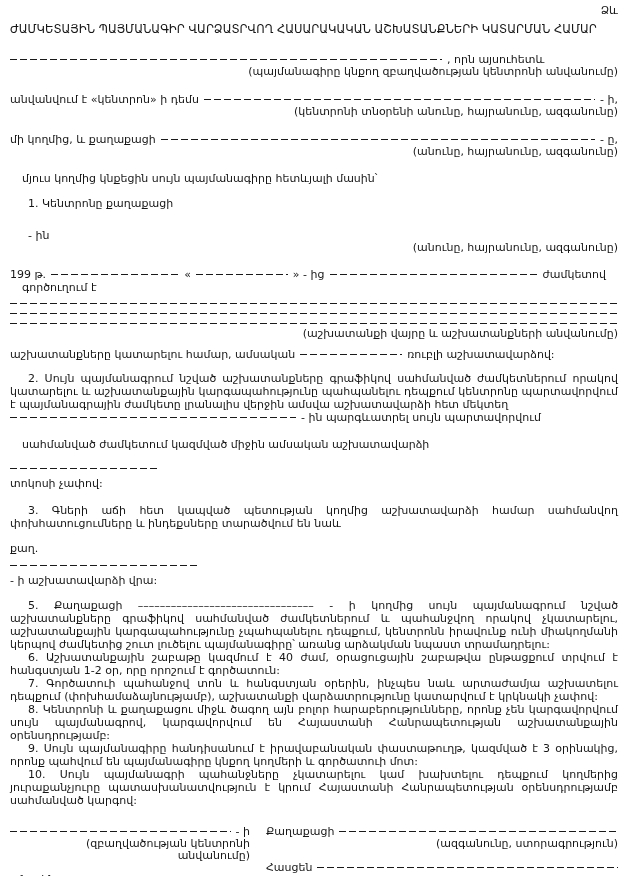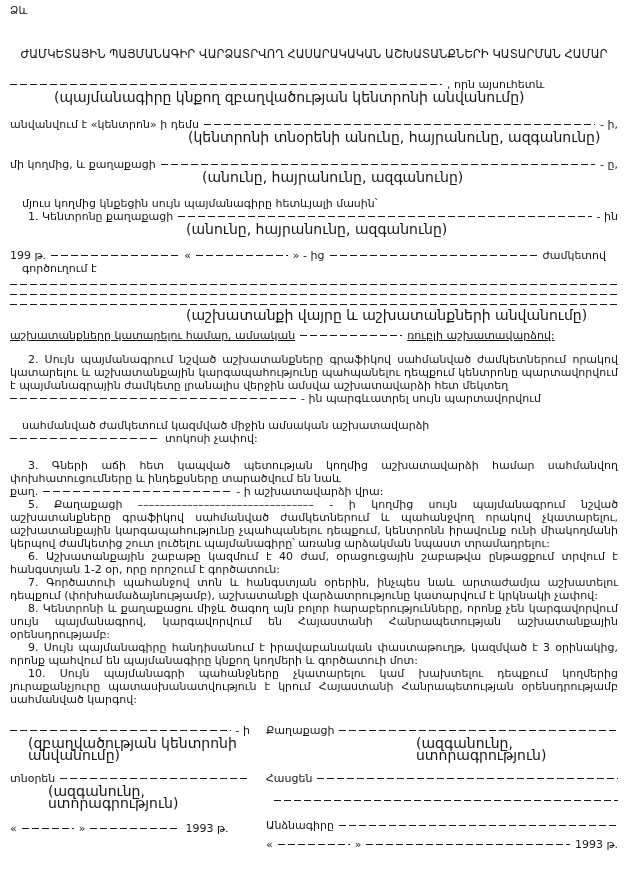--- a/index.html
+++ b/index.html
@@ -2,43 +2,43 @@
 <html><head>
 <meta charset="utf-8">
 <style>
   html,body{margin:0;padding:0;background:#fff;}
   body{
     width:626px;height:876px;overflow:hidden;box-sizing:border-box;
     padding:4px 8px 0 10px;
     font-family:"DejaVu Sans",sans-serif;
     font-size:11px;line-height:13px;color:#161616;
   }
-  .right{text-align:left;}
+  .right{text-align:right;}
   .title{
-    text-align:center;white-space:nowrap;font-size:11.5px;
-    margin-top:31px;letter-spacing:0px;
+    white-space:nowrap;font-size:11.5px;
+    margin-top:6px;letter-spacing:0px;
   }
   .row{display:flex;align-items:baseline;gap:5px;white-space:nowrap;}
   .bl{
     display:inline-block;height:9px;flex:0 0 auto;
     background:repeating-linear-gradient(90deg,#1a1a1a 0 7px,transparent 7px 10px) left 68%/100% 1px no-repeat;
   }
   .grow{flex:1 1 auto;}
   .bl-full{
     display:block;height:10px;width:100%;
     background:repeating-linear-gradient(90deg,#1a1a1a 0 7px,transparent 7px 10px) left 50%/100% 1px no-repeat;
   }
-  .caption{font-size:14px;line-height:12px;color:#161616;}
+  .caption{font-size:11px;line-height:12px;color:#161616;text-align:right;}
   .para{margin:0;text-align:justify;text-indent:18px;}
   .noindent{text-indent:0;margin-left:12px;}
   .sig{display:flex;margin-top:18px;}
   .sig-left{flex:0 0 240px;}
   .sig-right{flex:1 1 auto;padding-left:16px;}
-  .mt4{margin-top:4px;}  .mt6{margin-top:6px;}  .mt8{margin-top:8px;text-decoration:underline;}
-  .mt10{margin-top:10px;}.mt11{margin-top:11px;}.mt12{margin-top:0;}
+  .mt4{margin-top:4px;}  .mt6{margin-top:6px;}  .mt8{margin-top:8px;}
+  .mt10{margin-top:10px;}.mt11{margin-top:11px;}.mt12{margin-top:12px;flex-direction:column;}
   .mt13{margin-top:13px;}.mt14{margin-top:14px;}.mt15{margin-top:15px;}
   .mt17{margin-top:17px;}
   .ind18{padding-left:18px;}
 </style>
 </head>
 <body>
 
 <div class="right">Ձև</div>
 <div class="title">ԺԱՄԿԵՏԱՅԻՆ ՊԱՅՄԱՆԱԳԻՐ ՎԱՐՁԱՏՐՎՈՂ ՀԱՍԱՐԱԿԱԿԱՆ ԱՇԽԱՏԱՆՔՆԵՐԻ ԿԱՏԱՐՄԱՆ ՀԱՄԱՐ</div>
 

